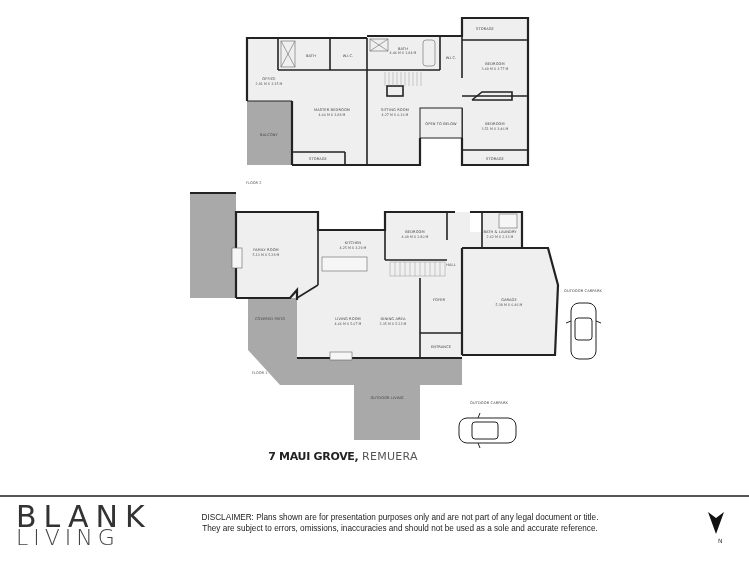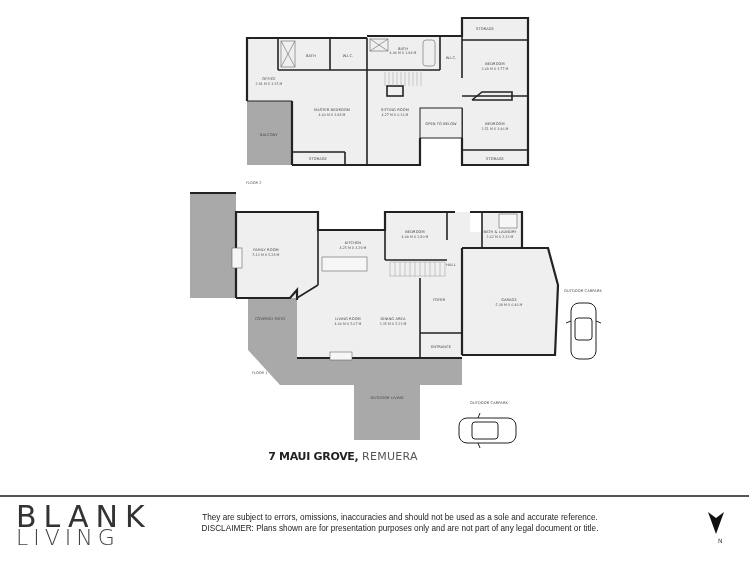--- a/index.html
+++ b/index.html
@@ -199,20 +199,20 @@
 </div>
 
 <div class="rule"></div>
 
 <div class="logo">
   <div class="l1">BLANK</div>
   <div class="l2">LIVING</div>
 </div>
 
 <div class="disc">
+  <div>DISCLAIMER: Plans shown are for presentation purposes only and are not part of any legal document or title.</div>
   <div>They are subject to errors, omissions, inaccuracies and should not be used as a sole and accurate reference.</div>
-  <div>DISCLAIMER: Plans shown are for presentation purposes only and are not part of any legal document or title.</div>
 </div>
 
 <svg class="north" width="20" height="26" viewBox="0 0 20 26">
   <polygon points="2,2 10,8 18,2 10,24" fill="#111"></polygon>
 </svg>
 <div class="north-n">N</div>
 
 </body></html>

